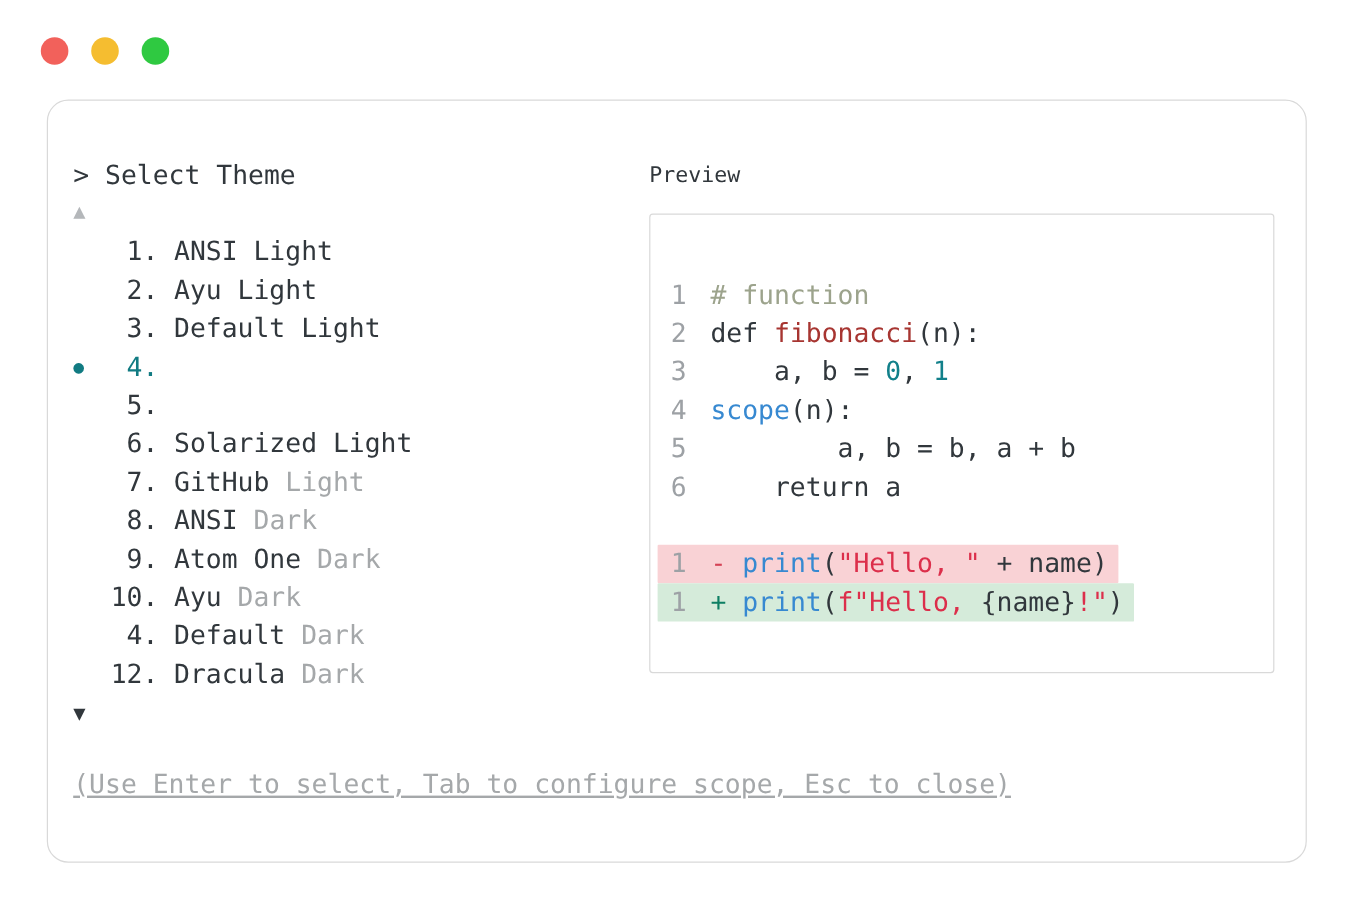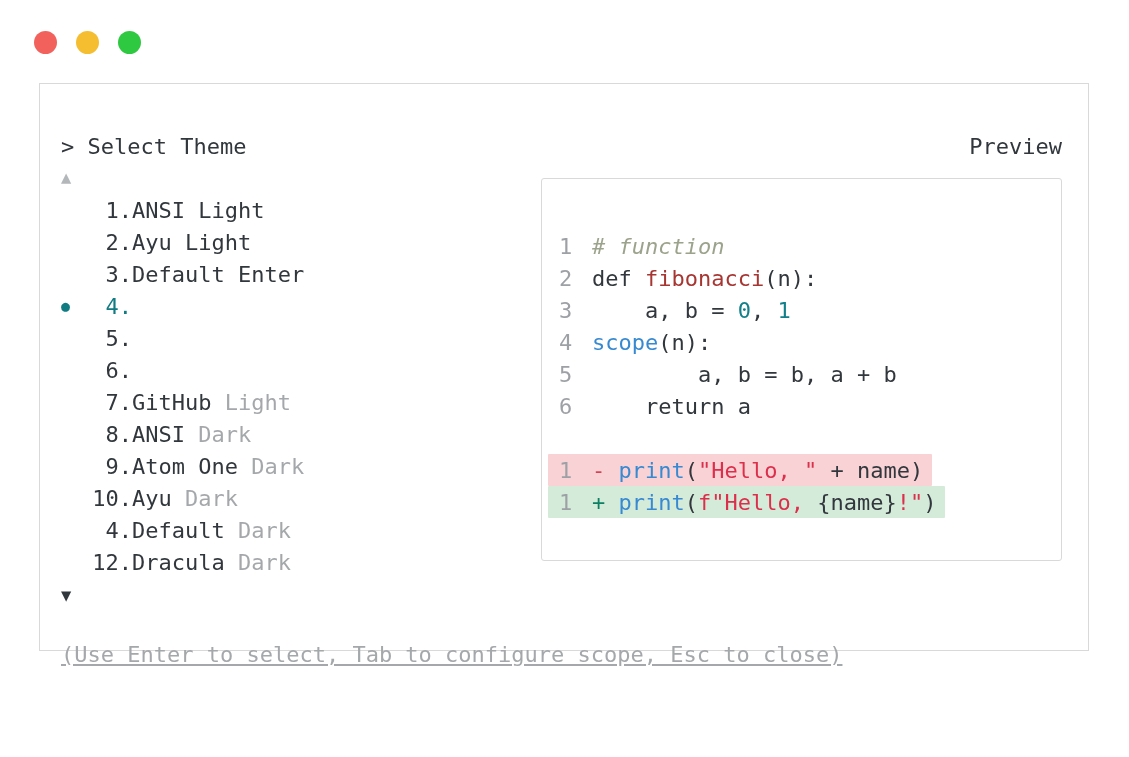--- a/index.html
+++ b/index.html
@@ -4,50 +4,50 @@
 <style>
   * { margin:0; padding:0; box-sizing:border-box; }
   html,body { width:1129px; height:757px; background:#ffffff; overflow:hidden; }
   body { font-family:"DejaVu Sans Mono","Liberation Mono",monospace; color:var(--text-dark,#31373c); }
 
   
   .lights { position:absolute; left:34px; top:31px; display:flex; gap:19px; }
   .light { width:23px; height:23px; border-radius:50%; display:inline-block; cursor:pointer; }
 
   
-  .panel { position:absolute; left:39px; top:83px; width:1050px; height:568px;
-           border:1.5px solid var(--border,#dadada); border-radius:0; background:#fff; }
+  .panel { position:absolute; left:39px; top:83px; width:1050px; height:636px;
+           border:1.5px solid var(--border,#dadada); border-radius:18px; background:#fff; }
 
   .left-col { position:absolute; left:21px; top:50px; width:450px; }
   .picker-title { font-size:22px; line-height:26px; color:var(--text-dark); white-space:pre; }
   .scroll-row { height:34px; display:flex; align-items:center; padding-left:0; font-size:17px; cursor:pointer; }
   .scroll-row.up { color:var(--arrow-muted,#b4b7ba); }
   .scroll-row.down { color:var(--text-dark); }
 
   .theme-list { }
   .theme-row { display:flex; align-items:center; height:32px; font-size:22px; white-space:pre; cursor:pointer; }
   .theme-row .marker { width:26px; font-size:15px; color:var(--accent-teal,#117b82); }
   .theme-row .num { width:45px; text-align:right; }
-  .theme-row .label { }
+  .theme-row .label { margin-left:13px; }
   .theme-row.selected { color:var(--accent-teal,#117b82); }
   .theme-row .muted { color:var(--text-muted,#a9acae); }
 
   .right-col { position:absolute; left:501px; top:50px; }
-  .preview-title { font-size:22px; line-height:26px; color:var(--text-dark);text-align:right; }
+  .preview-title { font-size:18px; line-height:26px; color:var(--text-dark); }
   .preview-box { margin-top:18px; width:521px; height:383px; border:1.5px solid var(--border,#d6d6d6);
                  border-radius:3px; background:#fff; padding-top:51px; overflow:hidden; }
   .code-row { display:flex; height:32px; align-items:center; font-size:22px; white-space:pre; padding-left:17px; }
   .code-row .ln { width:33px; color:var(--line-num,#9da1a5); flex:none; }
   .code-row.blank { }
   .code-row.diff { width:fit-content; padding-left:11px; margin-left:6px; padding-right:9px; border-radius:1px; }
   .code-row.removed { background:var(--bg-removed,#f9d2d5); }
   .code-row.added { background:var(--bg-added,#d5ebda); }
 
   .tok-plain   { color:var(--text-dark); }
-  .tok-comment { color:var(--code-comment,#9ca38c);font-style:italic; }
+  .tok-comment { color:var(--code-comment,#9ca38c); }
   .tok-func    { color:var(--code-func,#a73531); }
   .tok-number  { color:var(--code-number,#12808a); }
   .tok-blue    { color:var(--code-blue,#3789d1); }
   .tok-string  { color:var(--code-string,#dc2f4b); }
   .tok-minus   { color:var(--diff-minus,#d44255); }
   .tok-plus    { color:var(--diff-plus,#0d7f63); }
 
   .footer { position:absolute; left:21px; top:558px; font-size:22px; color:var(--text-muted,#a5a8aa); white-space:pre;text-decoration:underline; }
 </style>
 </head>
@@ -60,24 +60,24 @@
   </div>
 
 <div class="panel">
 
   <div class="left-col">
     <div class="picker-title">&gt; Select Theme</div>
     <div class="scroll-row up">▲</div>
     <div class="theme-list" id="theme-list">
         <div class="theme-row"><span class="marker"></span><span class="num">1.</span><span class="label"><span>ANSI Light</span></span></div>
         <div class="theme-row"><span class="marker"></span><span class="num">2.</span><span class="label"><span>Ayu Light</span></span></div>
-        <div class="theme-row"><span class="marker"></span><span class="num">3.</span><span class="label"><span>Default Enter</span></span></div>
+        <div class="theme-row"><span class="marker"></span><span class="num">3.</span><span class="label"><span>Default Light</span></span></div>
         <div class="theme-row selected"><span class="marker">●</span><span class="num">4.</span></div>
         <div class="theme-row"><span class="marker"></span><span class="num">5.</span></div>
-        <div class="theme-row"><span class="marker"></span><span class="num">6.</span></div>
+        <div class="theme-row"><span class="marker"></span><span class="num">6.</span><span class="label"><span>Solarized Light</span></span></div>
         <div class="theme-row"><span class="marker"></span><span class="num">7.</span><span class="label"><span>GitHub </span><span class="muted">Light</span></span></div>
         <div class="theme-row"><span class="marker"></span><span class="num">8.</span><span class="label"><span>ANSI </span><span class="muted">Dark</span></span></div>
         <div class="theme-row"><span class="marker"></span><span class="num">9.</span><span class="label"><span>Atom One </span><span class="muted">Dark</span></span></div>
         <div class="theme-row"><span class="marker"></span><span class="num">10.</span><span class="label"><span>Ayu </span><span class="muted">Dark</span></span></div>
         <div class="theme-row"><span class="marker"></span><span class="num">4.</span><span class="label"><span>Default </span><span class="muted">Dark</span></span></div>
         <div class="theme-row"><span class="marker"></span><span class="num">12.</span><span class="label"><span>Dracula </span><span class="muted">Dark</span></span></div>
       </div>
     <div class="scroll-row down">▼</div>
   </div>
 

